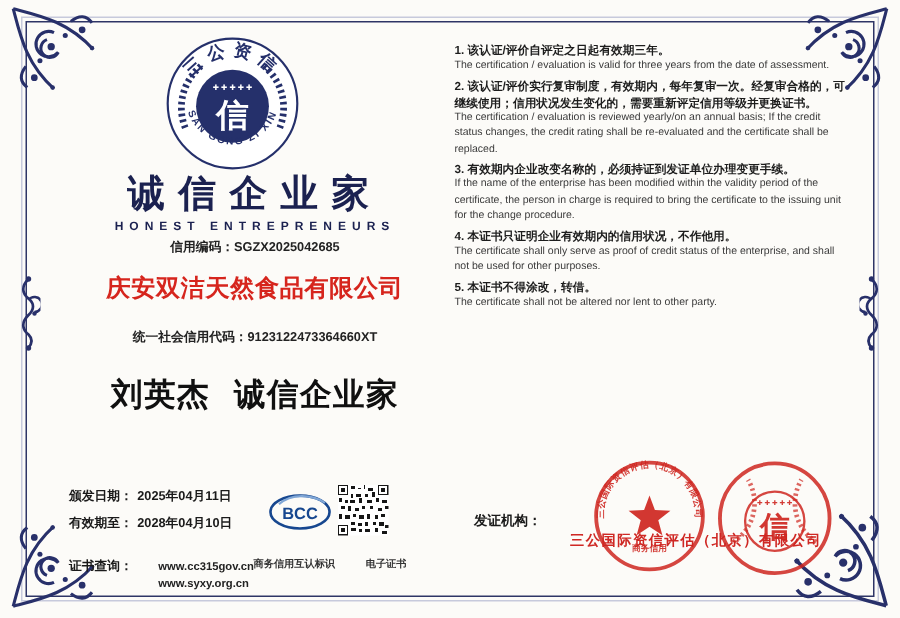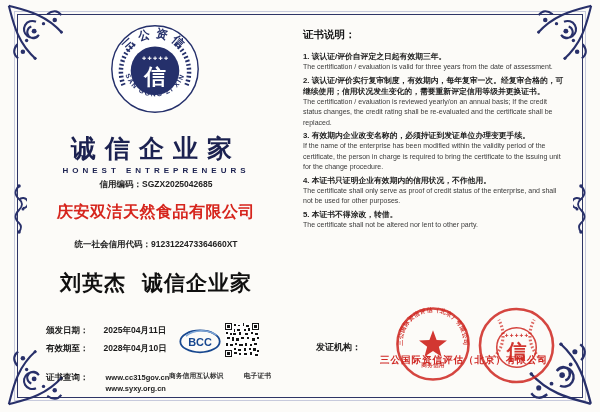--- a/index.html
+++ b/index.html
@@ -10,33 +10,33 @@
   #frame{position:absolute;left:17px;top:14px;right:17px;bottom:14px;
          border:1.5px solid #2e3566;outline:1px solid #c7cadc;outline-offset:2px;}
   .corner{position:absolute;width:60px;height:60px;}
   .corner svg{width:100%;height:100%;}
   .c-tr{transform:scaleX(-1);}
   .c-bl{transform:scaleY(-1);}
   .c-br{transform:scale(-1,-1);}
   .edge-orn{position:absolute;width:16px;height:50px;}
   .edge-r{transform:scaleX(-1);}
   
-  .lcol{left:25px;width:262px;text-align:center;margin-top:20px;}
+  .lcol{left:39px;width:262px;text-align:center;}
   #title{top:112px;font-family:"DejaVu Serif",serif;font-weight:bold;font-size:25px;
          letter-spacing:9px;color:#1b2150;}
   #subtitle{top:146px;font-size:8px;font-weight:bold;letter-spacing:4px;color:#1b2150;}
   #credit-line{top:159px;font-size:8.5px;font-weight:bold;color:#222;}
   #company{top:182px;font-size:16px;font-weight:bold;color:#d6251d;letter-spacing:0.5px;text-align:center;}
   #uscc{top:219px;font-size:8.5px;font-weight:bold;color:#222;}
   #person{top:249px;font-size:21px;font-weight:bold;color:#101010;letter-spacing:1px;}
   #person .gap{display:inline-block;width:16px;}
   
   .frow{position:absolute;left:46px;font-size:8.5px;color:#1a1a1a;white-space:nowrap;}
   .frow .lbl{font-weight:bold;}
-  .frow .val{font-weight:bold;margin-left:15px;}
+  .frow .val{font-weight:bold;margin-left:3px;}
   .urls{display:inline-block;vertical-align:top;margin-left:17px;text-align:left;
         font-size:7.5px;line-height:11px;font-weight:bold;color:#222;}
   #caption{left:169px;top:371px;width:102px;display:flex;justify-content:space-between;
            font-size:6.8px;font-weight:bold;color:#333;}
   
   #notes{left:303px;top:28px;width:261px;color:#1f1f1f;}
   #notes h3{margin:0 0 9px 0;font-size:10.5px;color:#151515;}
   .note-zh{font-size:7.8px;font-weight:bold;line-height:11px;color:#1d1d1d;margin:0;}
   .note-en{font-size:7px;line-height:10.5px;color:#3a3a3a;margin:0 0 2px 0;}
   #issuer-label{left:316px;top:341px;font-size:9px;font-weight:bold;color:#1a1a1a;}
@@ -272,21 +272,20 @@
       </g>
     </svg>
   </div>
 
   <div class="abs" id="caption">
     <span>商务信用互认标识</span>
     <span>电子证书</span>
   </div>
 
   <div class="abs" id="notes">
-    <h3>证书说明：</h3>
     <p class="note-zh">1. 该认证/评价自评定之日起有效期三年。</p>
     <p class="note-en">The certification / evaluation is valid for three years from the date of assessment.</p>
     <p class="note-zh">2. 该认证/评价实行复审制度，有效期内，每年复审一次。经复审合格的，可继续使用；信用状况发生变化的，需要重新评定信用等级并更换证书。</p>
     <p class="note-en">The certification / evaluation is reviewed yearly/on an annual basis; If the credit status changes, the credit rating shall be re-evaluated and the certificate shall be replaced.</p>
     <p class="note-zh">3. 有效期内企业改变名称的，必须持证到发证单位办理变更手续。</p>
     <p class="note-en">If the name of the enterprise has been modified within the validity period of the certificate, the person in charge is required to bring the certificate to the issuing unit for the change procedure.</p>
     <p class="note-zh">4. 本证书只证明企业有效期内的信用状况，不作他用。</p>
     <p class="note-en">The certificate shall only serve as proof of credit status of the enterprise, and shall not be used for other purposes.</p>
     <p class="note-zh">5. 本证书不得涂改，转借。</p>
     <p class="note-en">The certificate shall not be altered nor lent to other party.</p>

